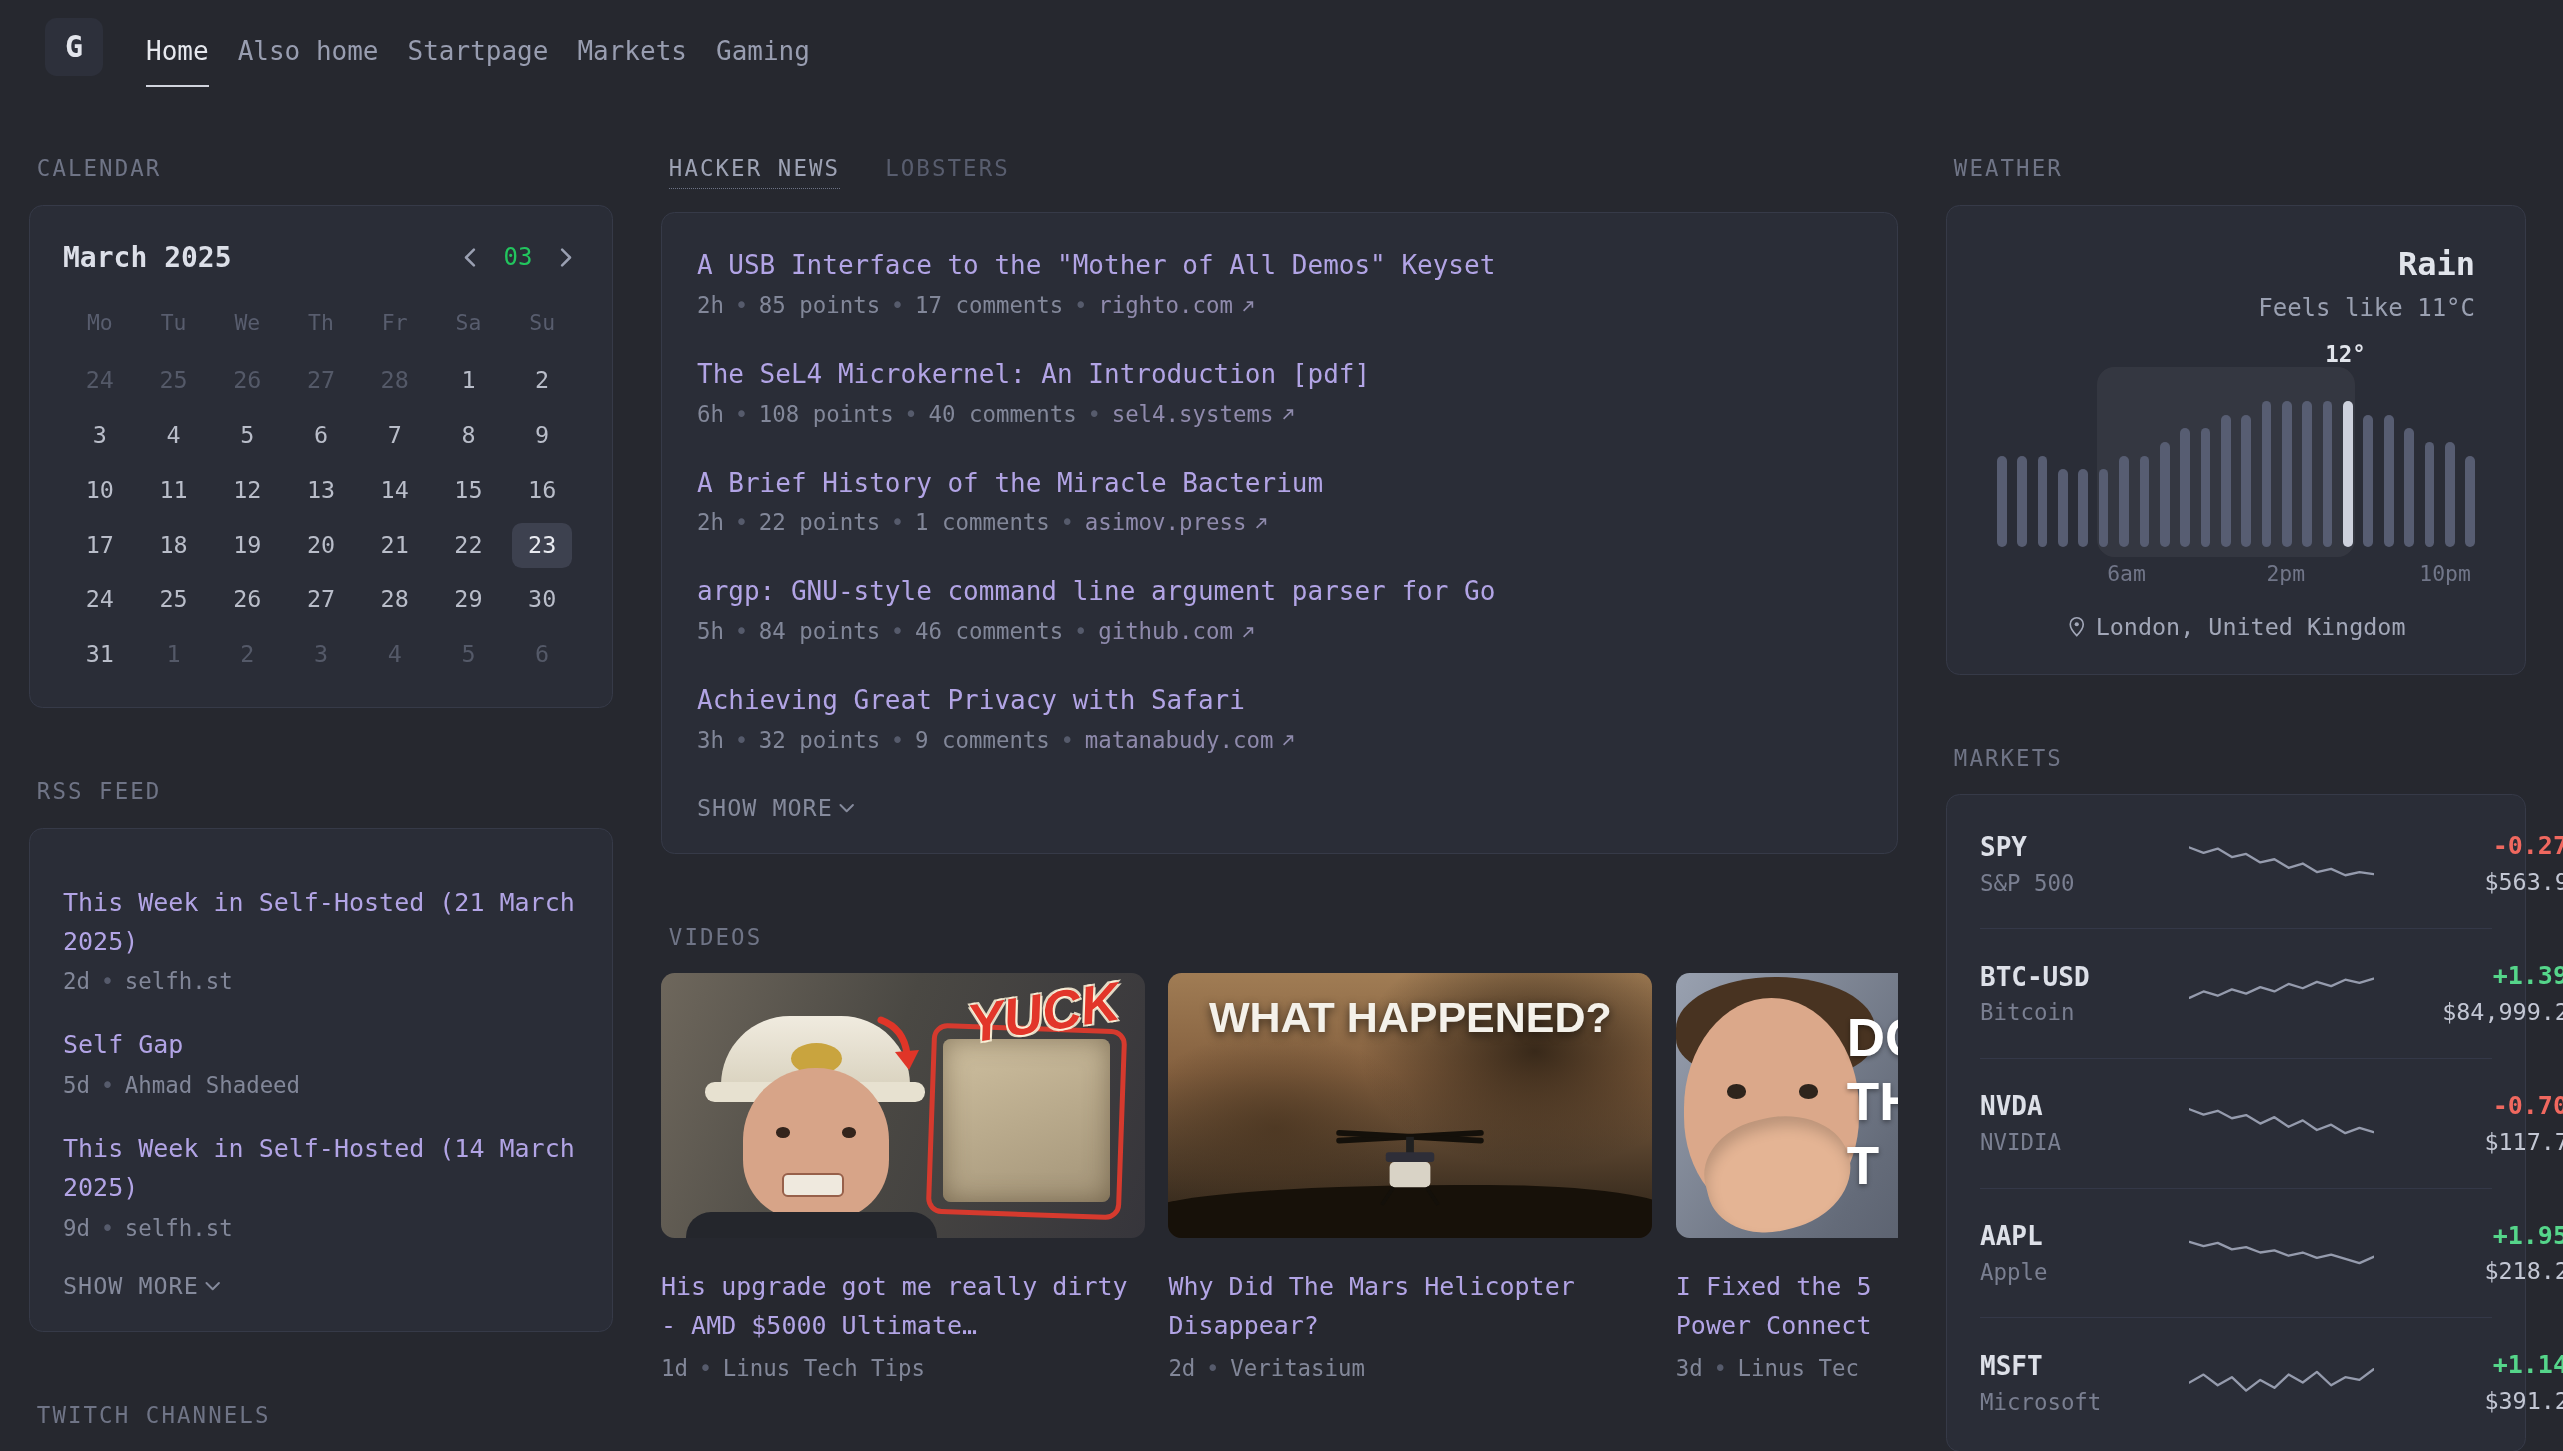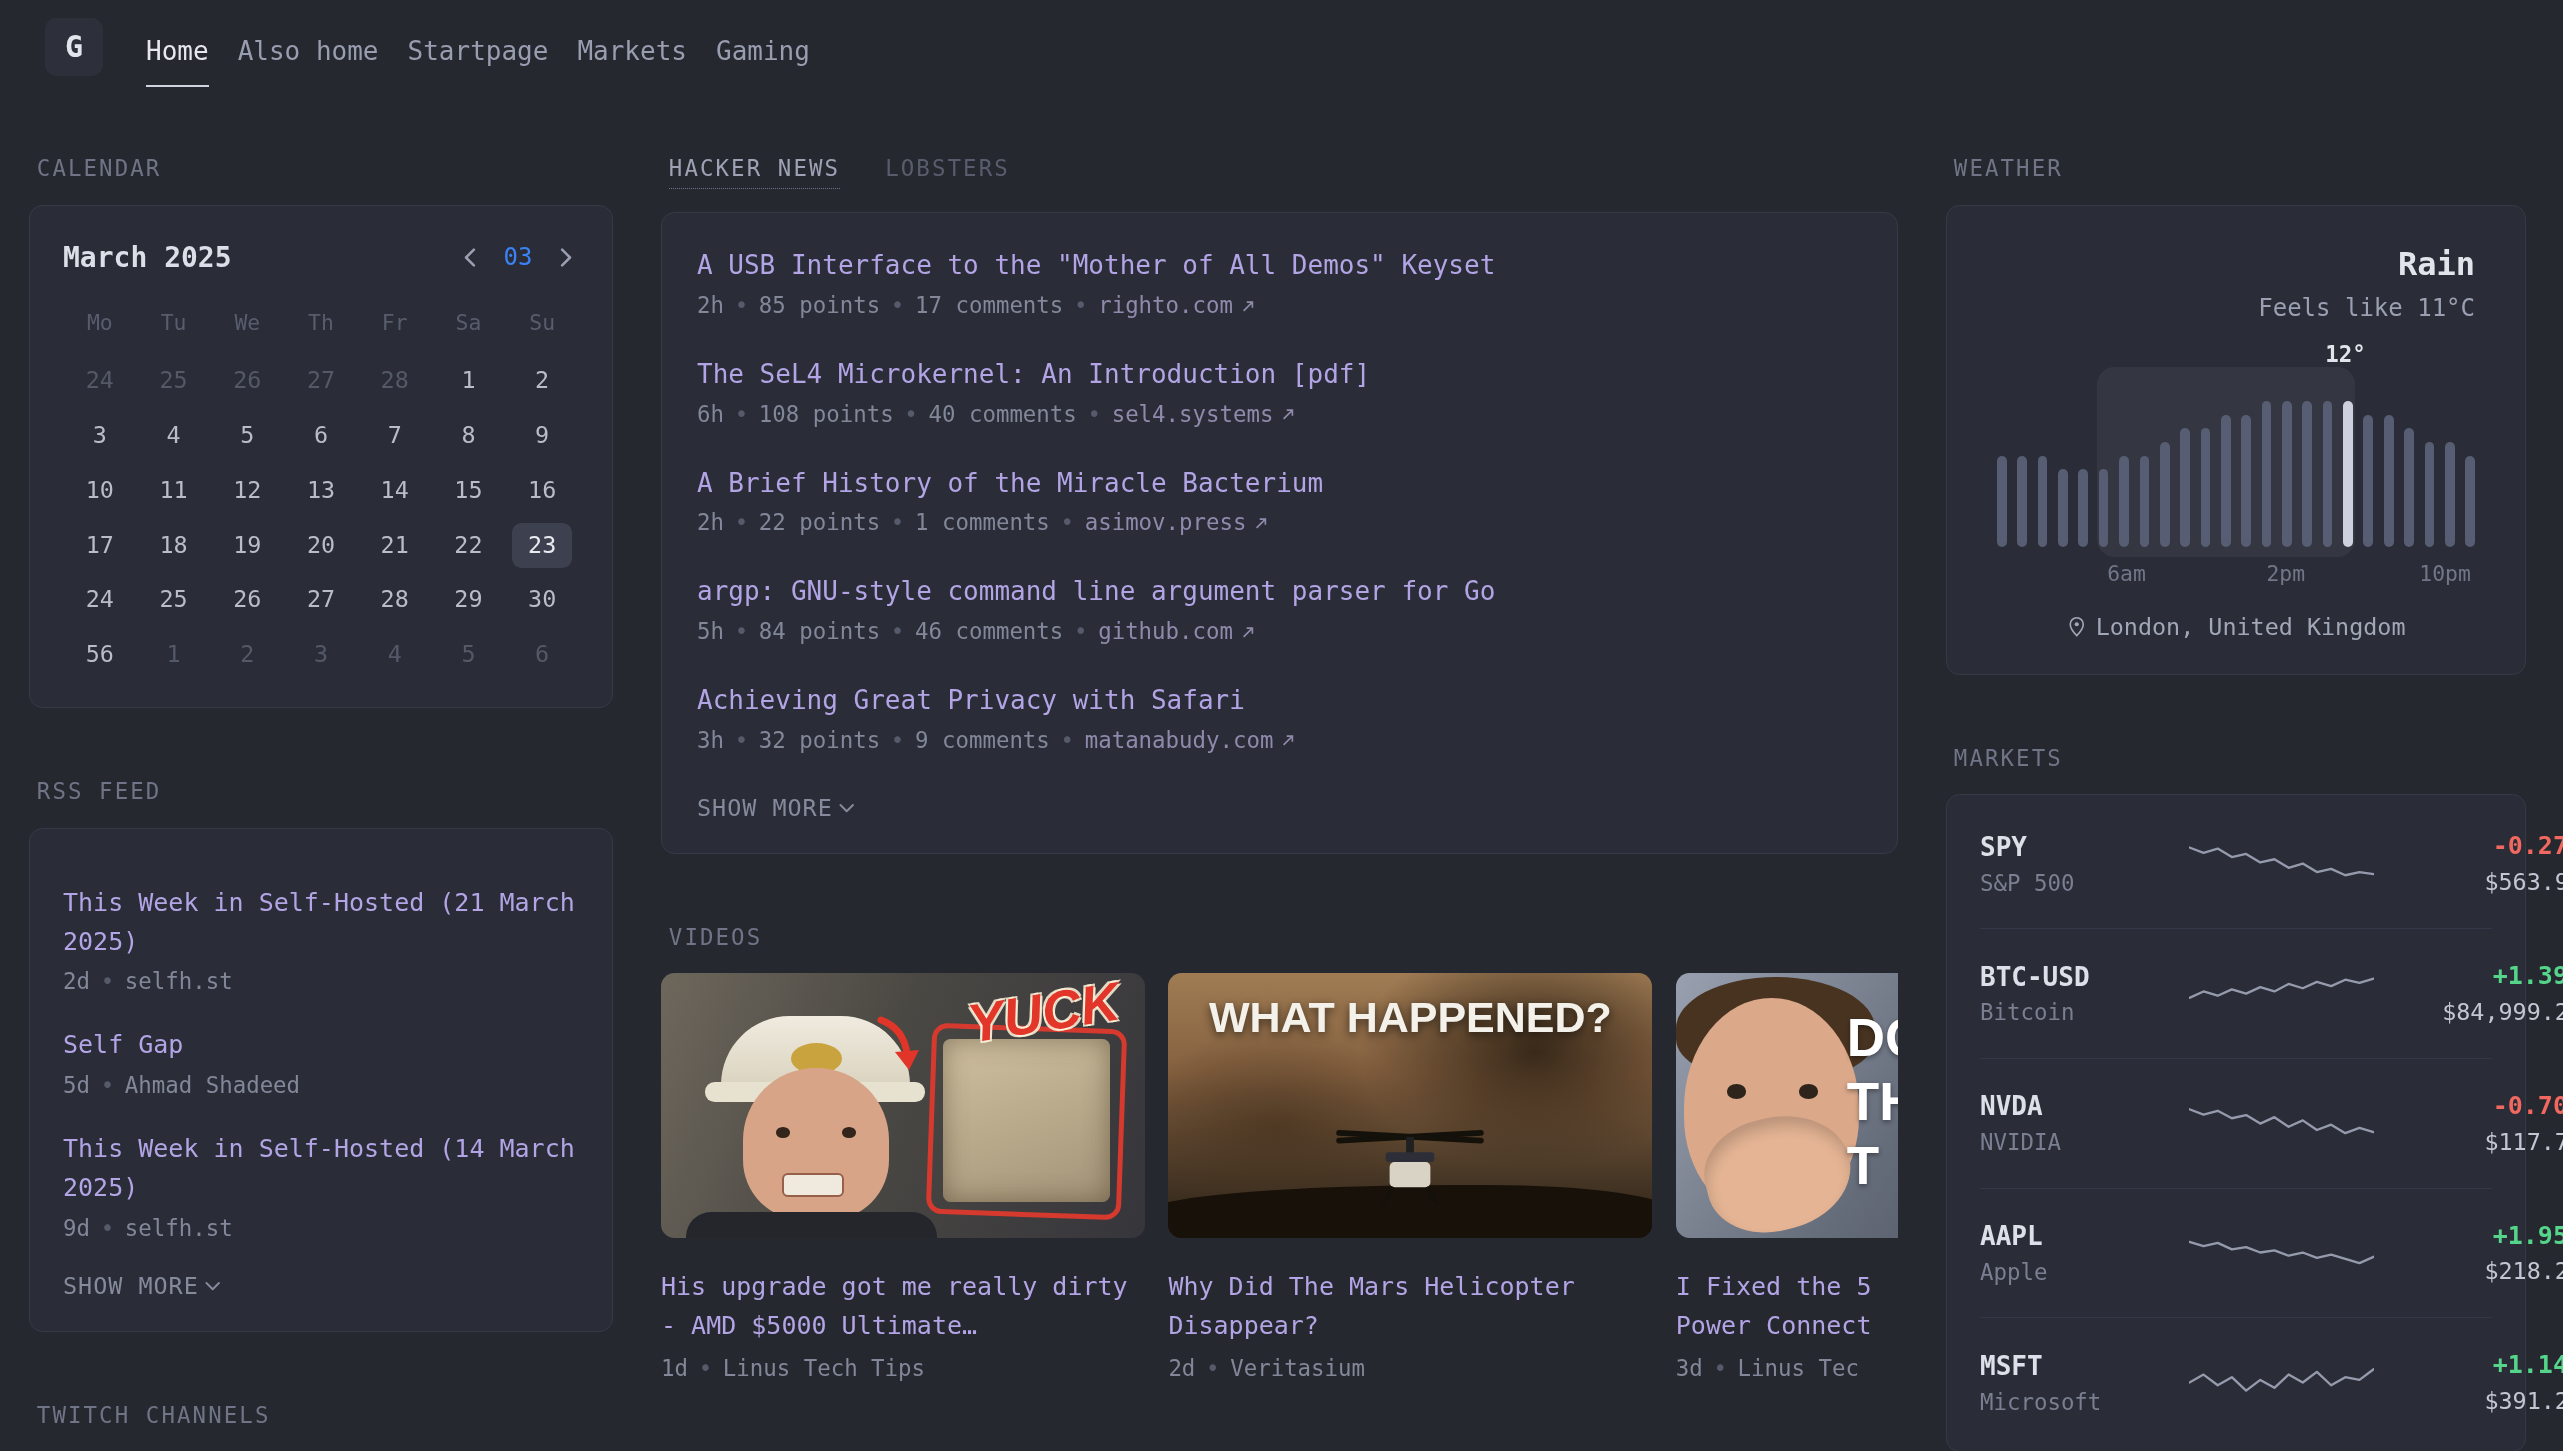--- a/index.html
+++ b/index.html
@@ -35,21 +35,21 @@
   .col>section+section{margin-top:70px}
   .sec-title{font-size:22.4px;font-weight:500;color:#6f7486;letter-spacing:2.1px;margin:0 0 23.4px 7.8px}
   .card{background:var(--card);border:1px solid var(--border);border-radius:13.6px}
   
   .cal-card{padding:35px 33px 29px}
   .cal-top{display:flex;justify-content:space-between;align-items:center;margin-bottom:25px}
   .cal-month{font-size:28px;font-weight:700;color:#dcdfe8}
   .cal-ctrl{display:flex;align-items:center;gap:19.5px}
   .chev{background:none;border:none;padding:0;cursor:pointer;display:flex;align-items:center;color:#9aa0b2}
   .chev svg{width:27px;height:27px}
-  .cal-num{font-size:24px;color:#3b82f6}
+  .cal-num{font-size:24px;color:#22c55e}
   .cal-grid{display:grid;grid-template-columns:repeat(7,1fr);row-gap:7.8px;text-align:center}
   .cal-cell{height:47px;display:flex;align-items:center;justify-content:center}
   .cal-head{font-size:21.4px;color:#585d6e;margin-bottom:3.9px}
   .day-pill{min-width:60px;height:45px;line-height:45px;border-radius:9.7px;display:inline-block;
     font-size:23.4px;color:#b9bdc9}
   .day-pill.dim{color:#545968}
   .day-pill.selected{background:#3d414f;color:#e9ebf1}
   
   .meta{font-size:22.4px;color:var(--muted)}
   .dot{color:var(--dim);margin:0 10.7px}
@@ -305,21 +305,21 @@
             <div class="cal-cell">
               <span class="day-pill">28</span>
             </div>
             <div class="cal-cell">
               <span class="day-pill">29</span>
             </div>
             <div class="cal-cell">
               <span class="day-pill">30</span>
             </div>
             <div class="cal-cell">
-              <span class="day-pill">56</span>
+              <span class="day-pill">31</span>
             </div>
             <div class="cal-cell">
               <span class="day-pill dim">1</span>
             </div>
             <div class="cal-cell">
               <span class="day-pill dim">2</span>
             </div>
             <div class="cal-cell">
               <span class="day-pill dim">3</span>
             </div>

